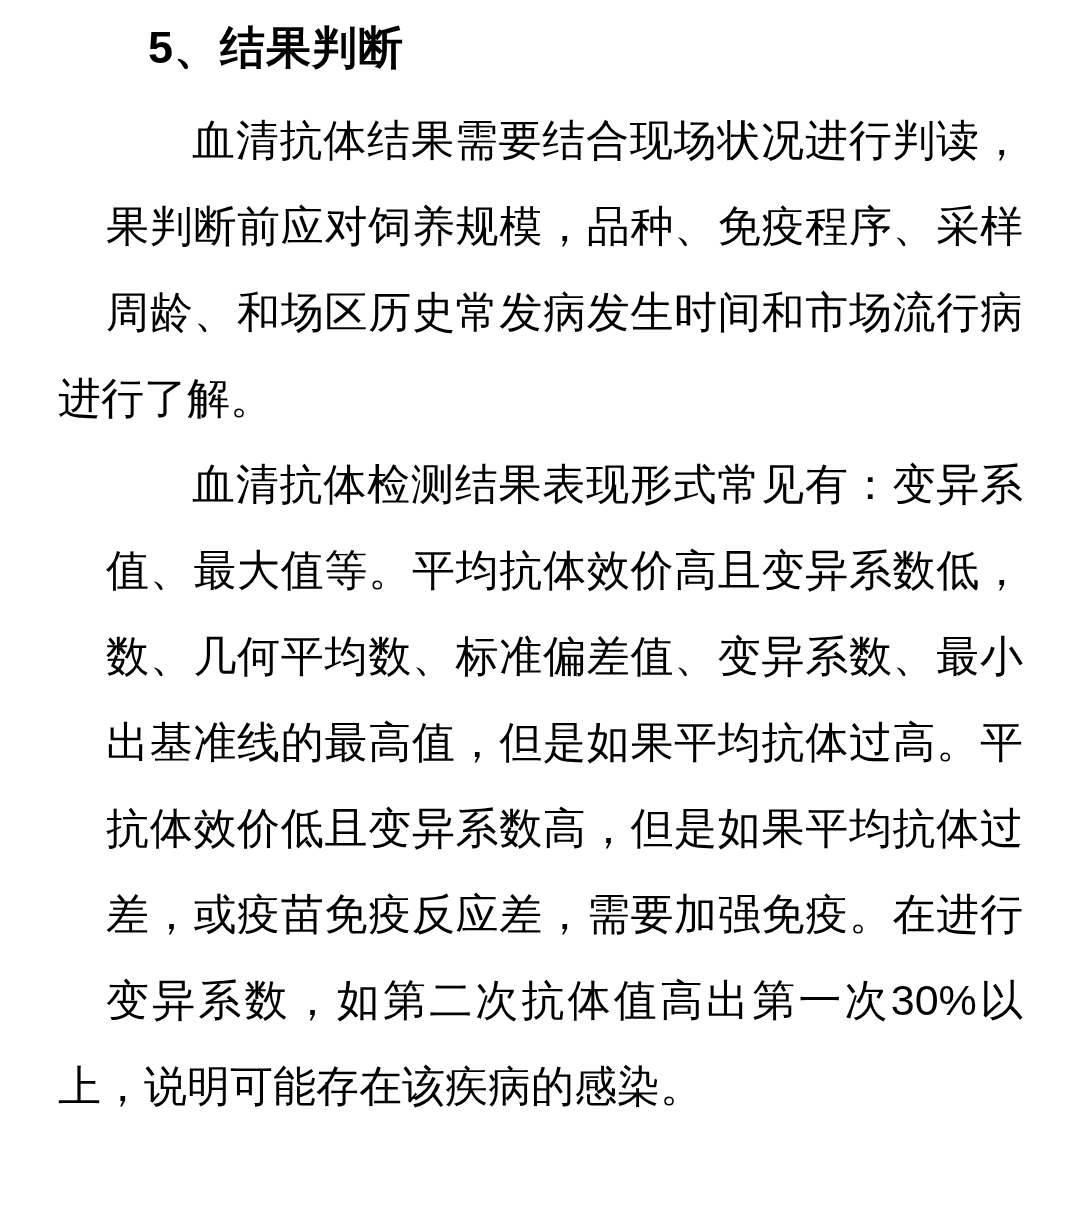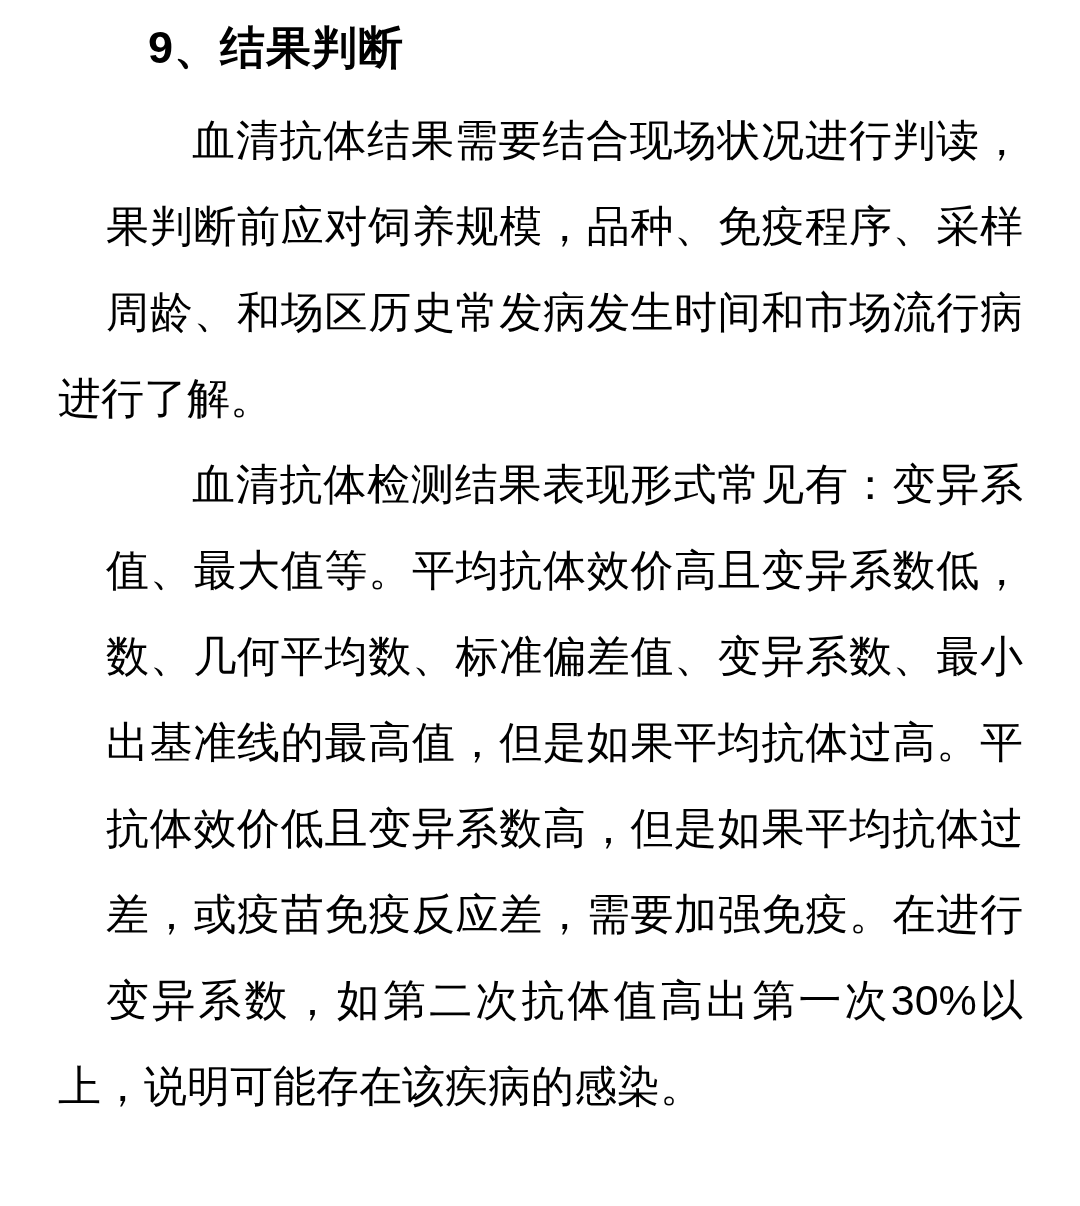--- a/index.html
+++ b/index.html
@@ -43,21 +43,21 @@
   }
   .line.indent {
     text-indent: 2em;
   }
 </style>
 </head>
 <body style="background: rgb(255, 255, 255); color: rgb(0, 0, 0);">
 
 <div class="doc">
 
-  <h2 class="heading">9、结果判断</h2>
+  <h2 class="heading">5、结果判断</h2>
 
   <div class="paragraph">
     <div class="line fill indent">血清抗体结果需要结合现场状况进行判读，结</div>
     <div class="line fill">果判断前应对饲养规模，品种、免疫程序、采样的</div>
     <div class="line fill">周龄、和场区历史常发病发生时间和市场流行病学</div>
     <div class="line">进行了解。</div>
   </div>
 
   <div class="paragraph">
     <div class="line fill indent">血清抗体检测结果表现形式常见有：变异系数</div>

